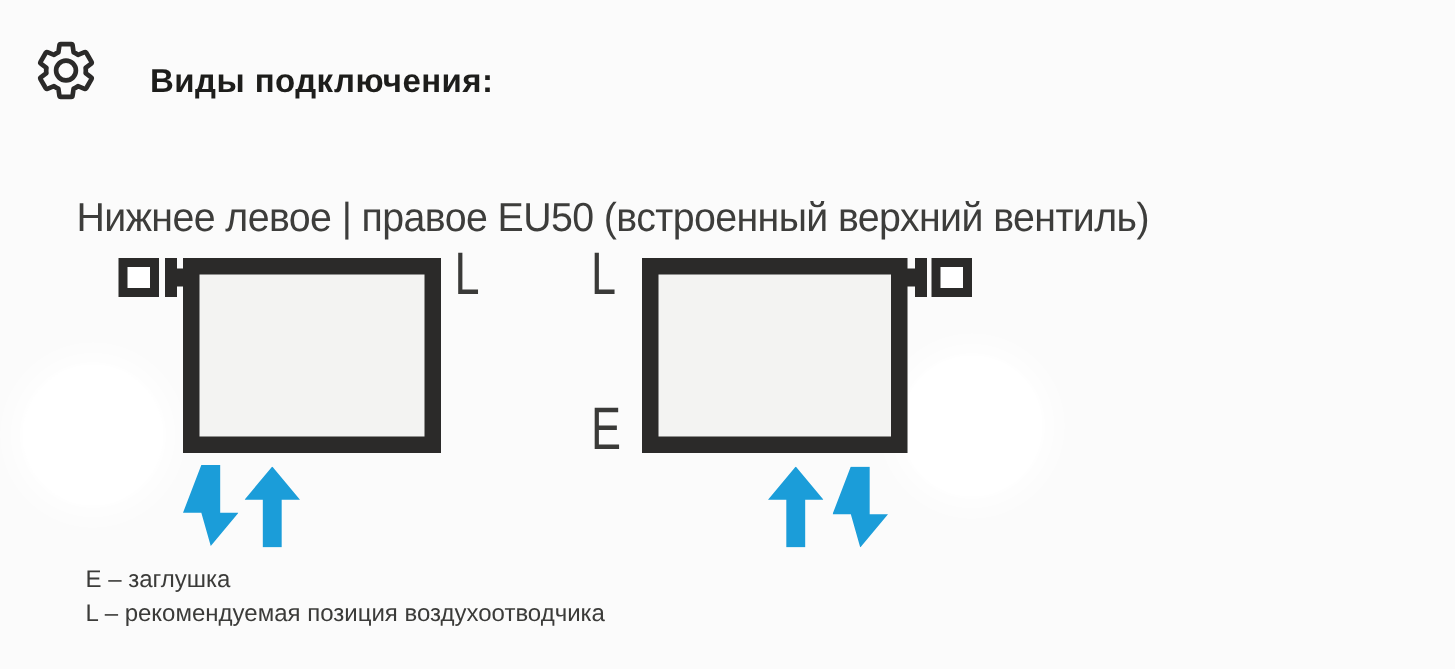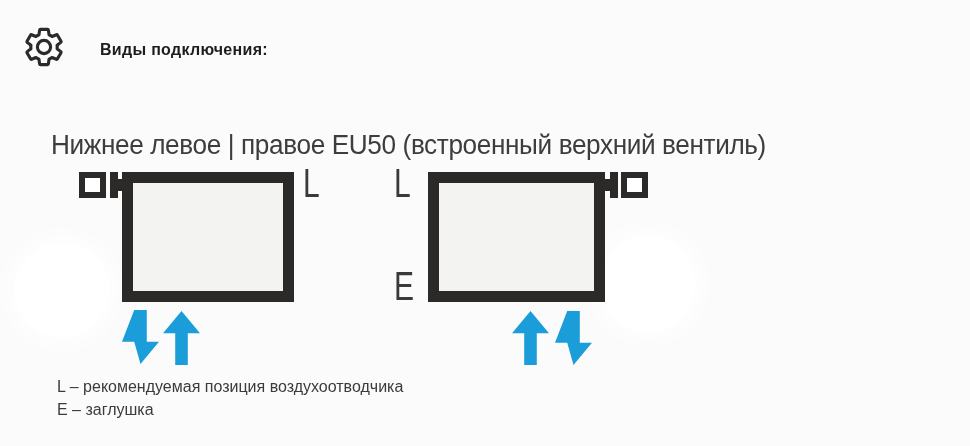--- a/index.html
+++ b/index.html
@@ -24,21 +24,21 @@
   }
   .blob-left  { left: 15px;  top: 243px; width: 94px; height: 94px; }
   .blob-right { left: 601px; top: 237px; width: 94px; height: 94px; }
 
   .layer { position: absolute; z-index: 1; }
 
   
   .gear { left: 22px; top: 25px; width: 44px; height: 44px; }
   .title {
     left: 100px; top: 41px;
-    font-size: 16px; font-weight: 700;
+    font-size: 22px; font-weight: 700;
     color: #1d1d1b; letter-spacing: 0.3px;
     white-space: nowrap;
   }
 
   
   .subtitle {
     left: 51px; top: 130px;
     font-size: 27px; font-weight: 400;
     color: #3d3d3b; letter-spacing: -0.4px;
     white-space: nowrap;
@@ -142,17 +142,17 @@
     <div class="valve-stub layer"></div>
     <div class="valve-bar layer"></div>
     <div class="valve-square layer"></div>
   </div>
   <div class="layer port-label label-l-right">L</div>
   <div class="layer port-label label-e-right">E</div>
   <div class="layer arrow arrow-up   arr-right-up"></div>
   <div class="layer arrow arrow-down arr-right-down"></div>
 
   <div class="layer legend">
+    <div>E – заглушка</div>
     <div>L – рекомендуемая позиция воздухоотводчика</div>
-    <div>E – заглушка</div>
   </div>
 
 </div>
 
 </body></html>

